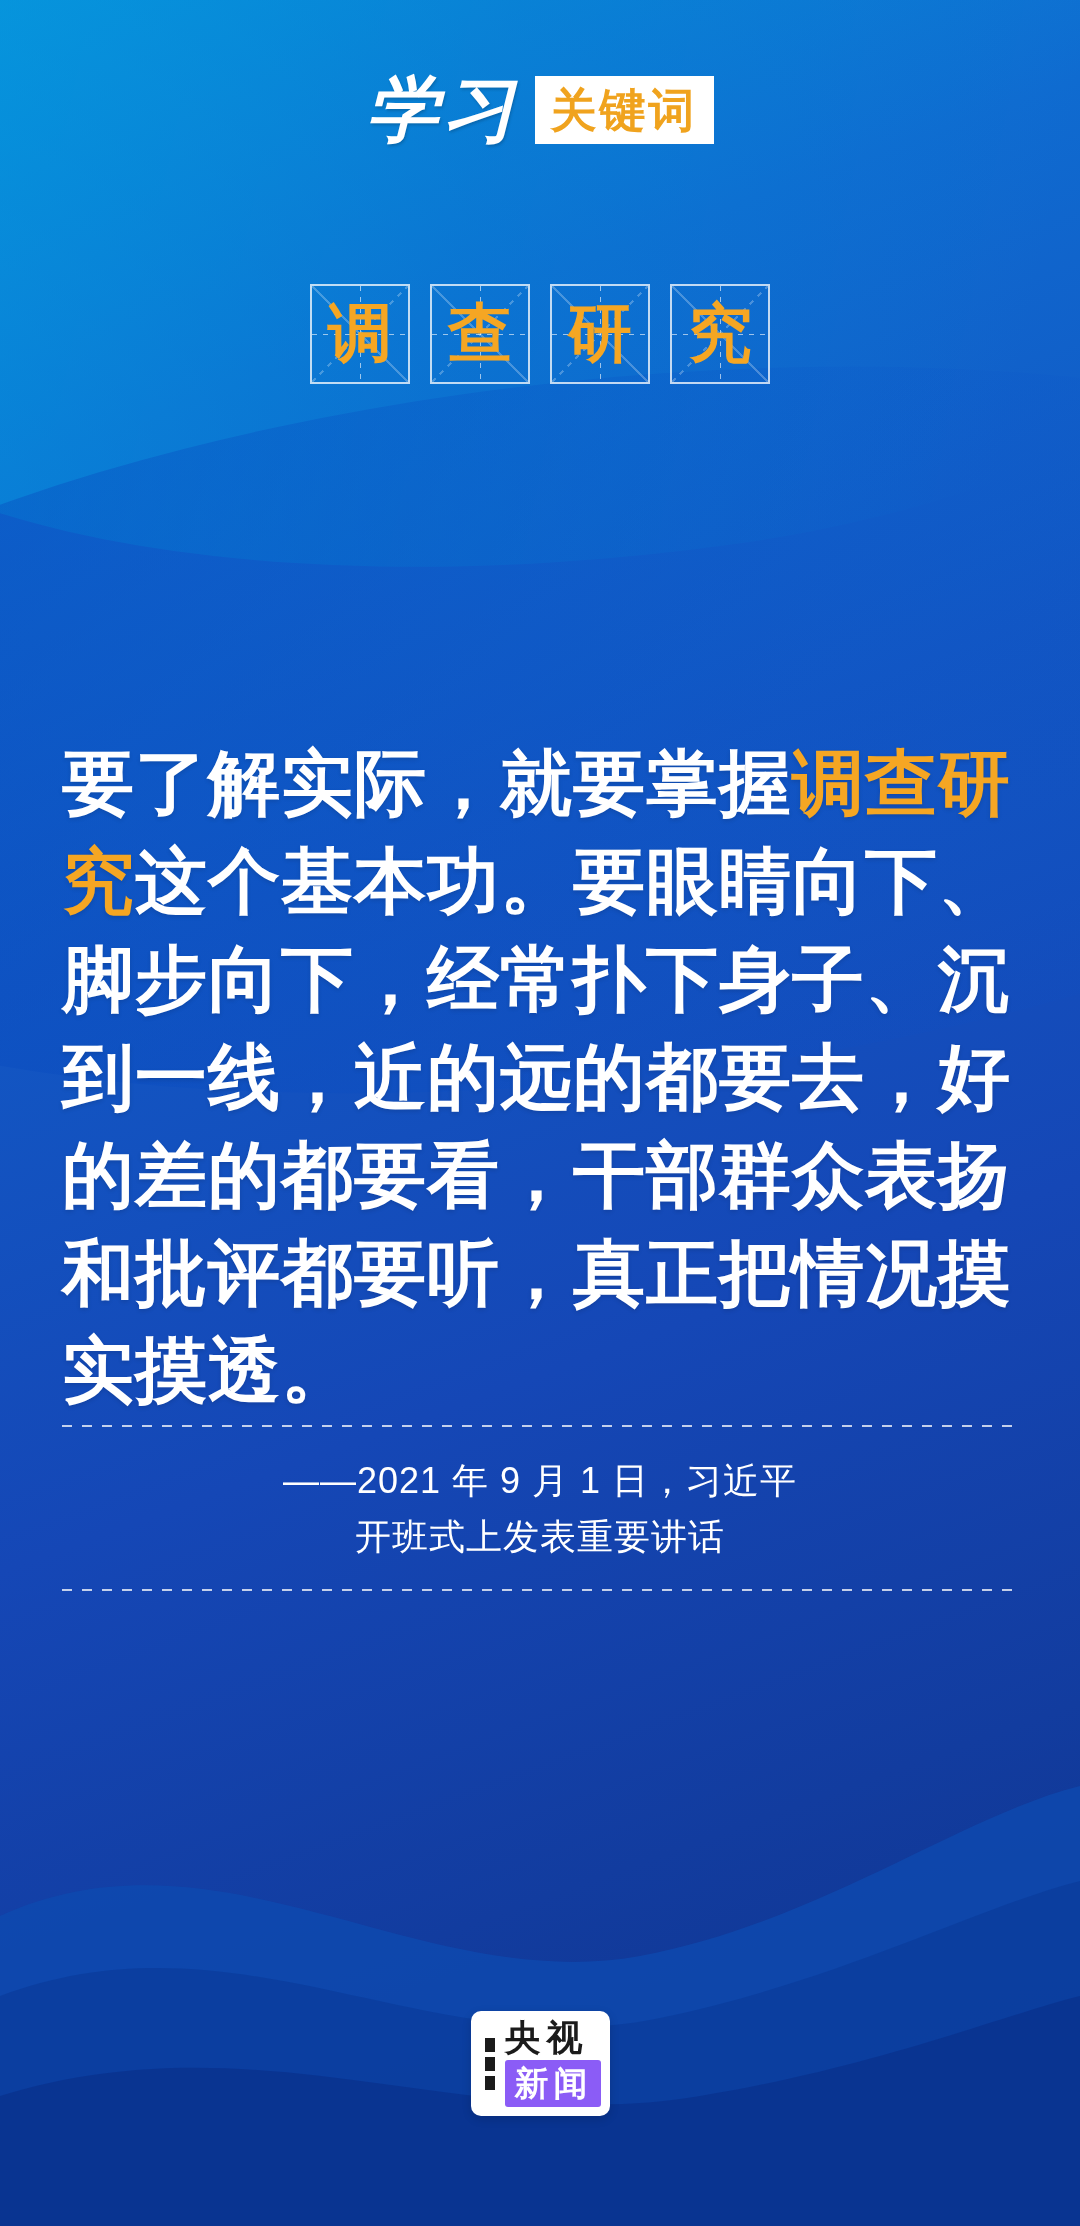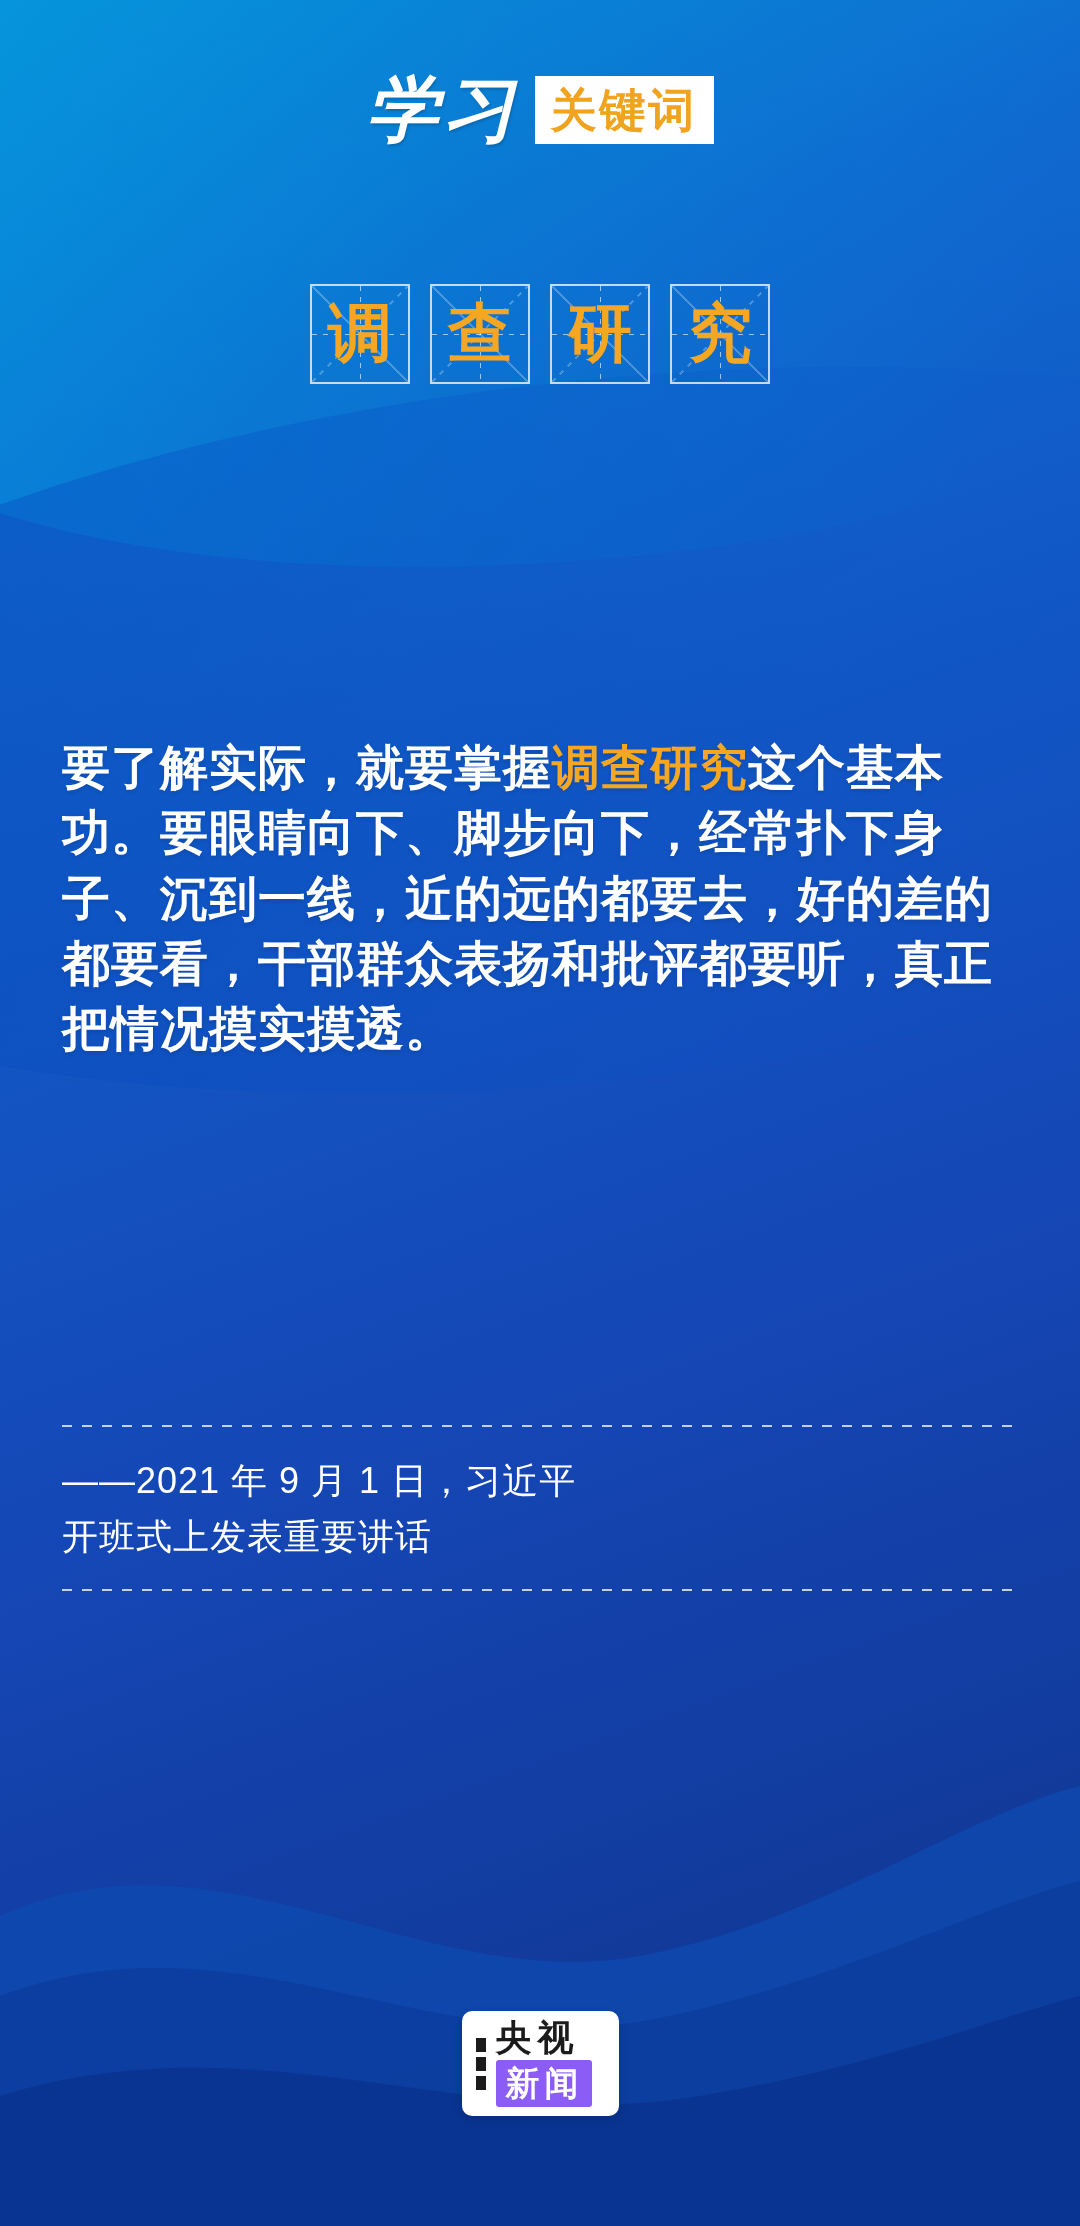--- a/index.html
+++ b/index.html
@@ -141,21 +141,21 @@
     font-family: "Liberation Serif", "DejaVu Serif", serif;
   }
 
   
   .quote {
     position: absolute;
     top: 735px;
     left: 62px;
     width: 960px;
     color: #ffffff;
-    font-size: 48px;
+    font-size: 72px;
     font-weight: bold;
     line-height: 1.36;
     letter-spacing: 1px;
     text-shadow: 0 2px 4px rgba(0,0,0,0.12);
   }
   .quote .hl {
     color: #f5a623;
   }
 
   
@@ -168,40 +168,40 @@
   .dashline {
     width: 100%;
     height: 2px;
     background: repeating-linear-gradient(to right, rgba(255,255,255,0.75) 0 10px, rgba(255,255,255,0) 10px 20px);
   }
   .attrib-body {
     padding: 26px 0 24px 0;
     color: #ffffff;
     font-size: 36px;
     line-height: 1.55;
-    text-align: left;
+    text-align: center;
     letter-spacing: 1px;
   }
 
   
   .footer {
     position: absolute;
     left: 0;
     bottom: 110px;
     width: 1080px;
     display: flex;
     justify-content: center;
   }
   .cctv-logo {
     display: flex;
     align-items: stretch;
     background: #ffffff;
     border-radius: 10px;
     overflow: hidden;
-    padding: 9px 27px 9px 14px;
+    padding: 9px 9px 9px 14px;
     gap: 10px;
     box-shadow: 0 3px 10px rgba(0,0,0,0.15);
   }
   .cctv-bars {
     display: flex;
     flex-direction: column;
     justify-content: center;
     gap: 5px;
   }
   .cctv-bars i {

